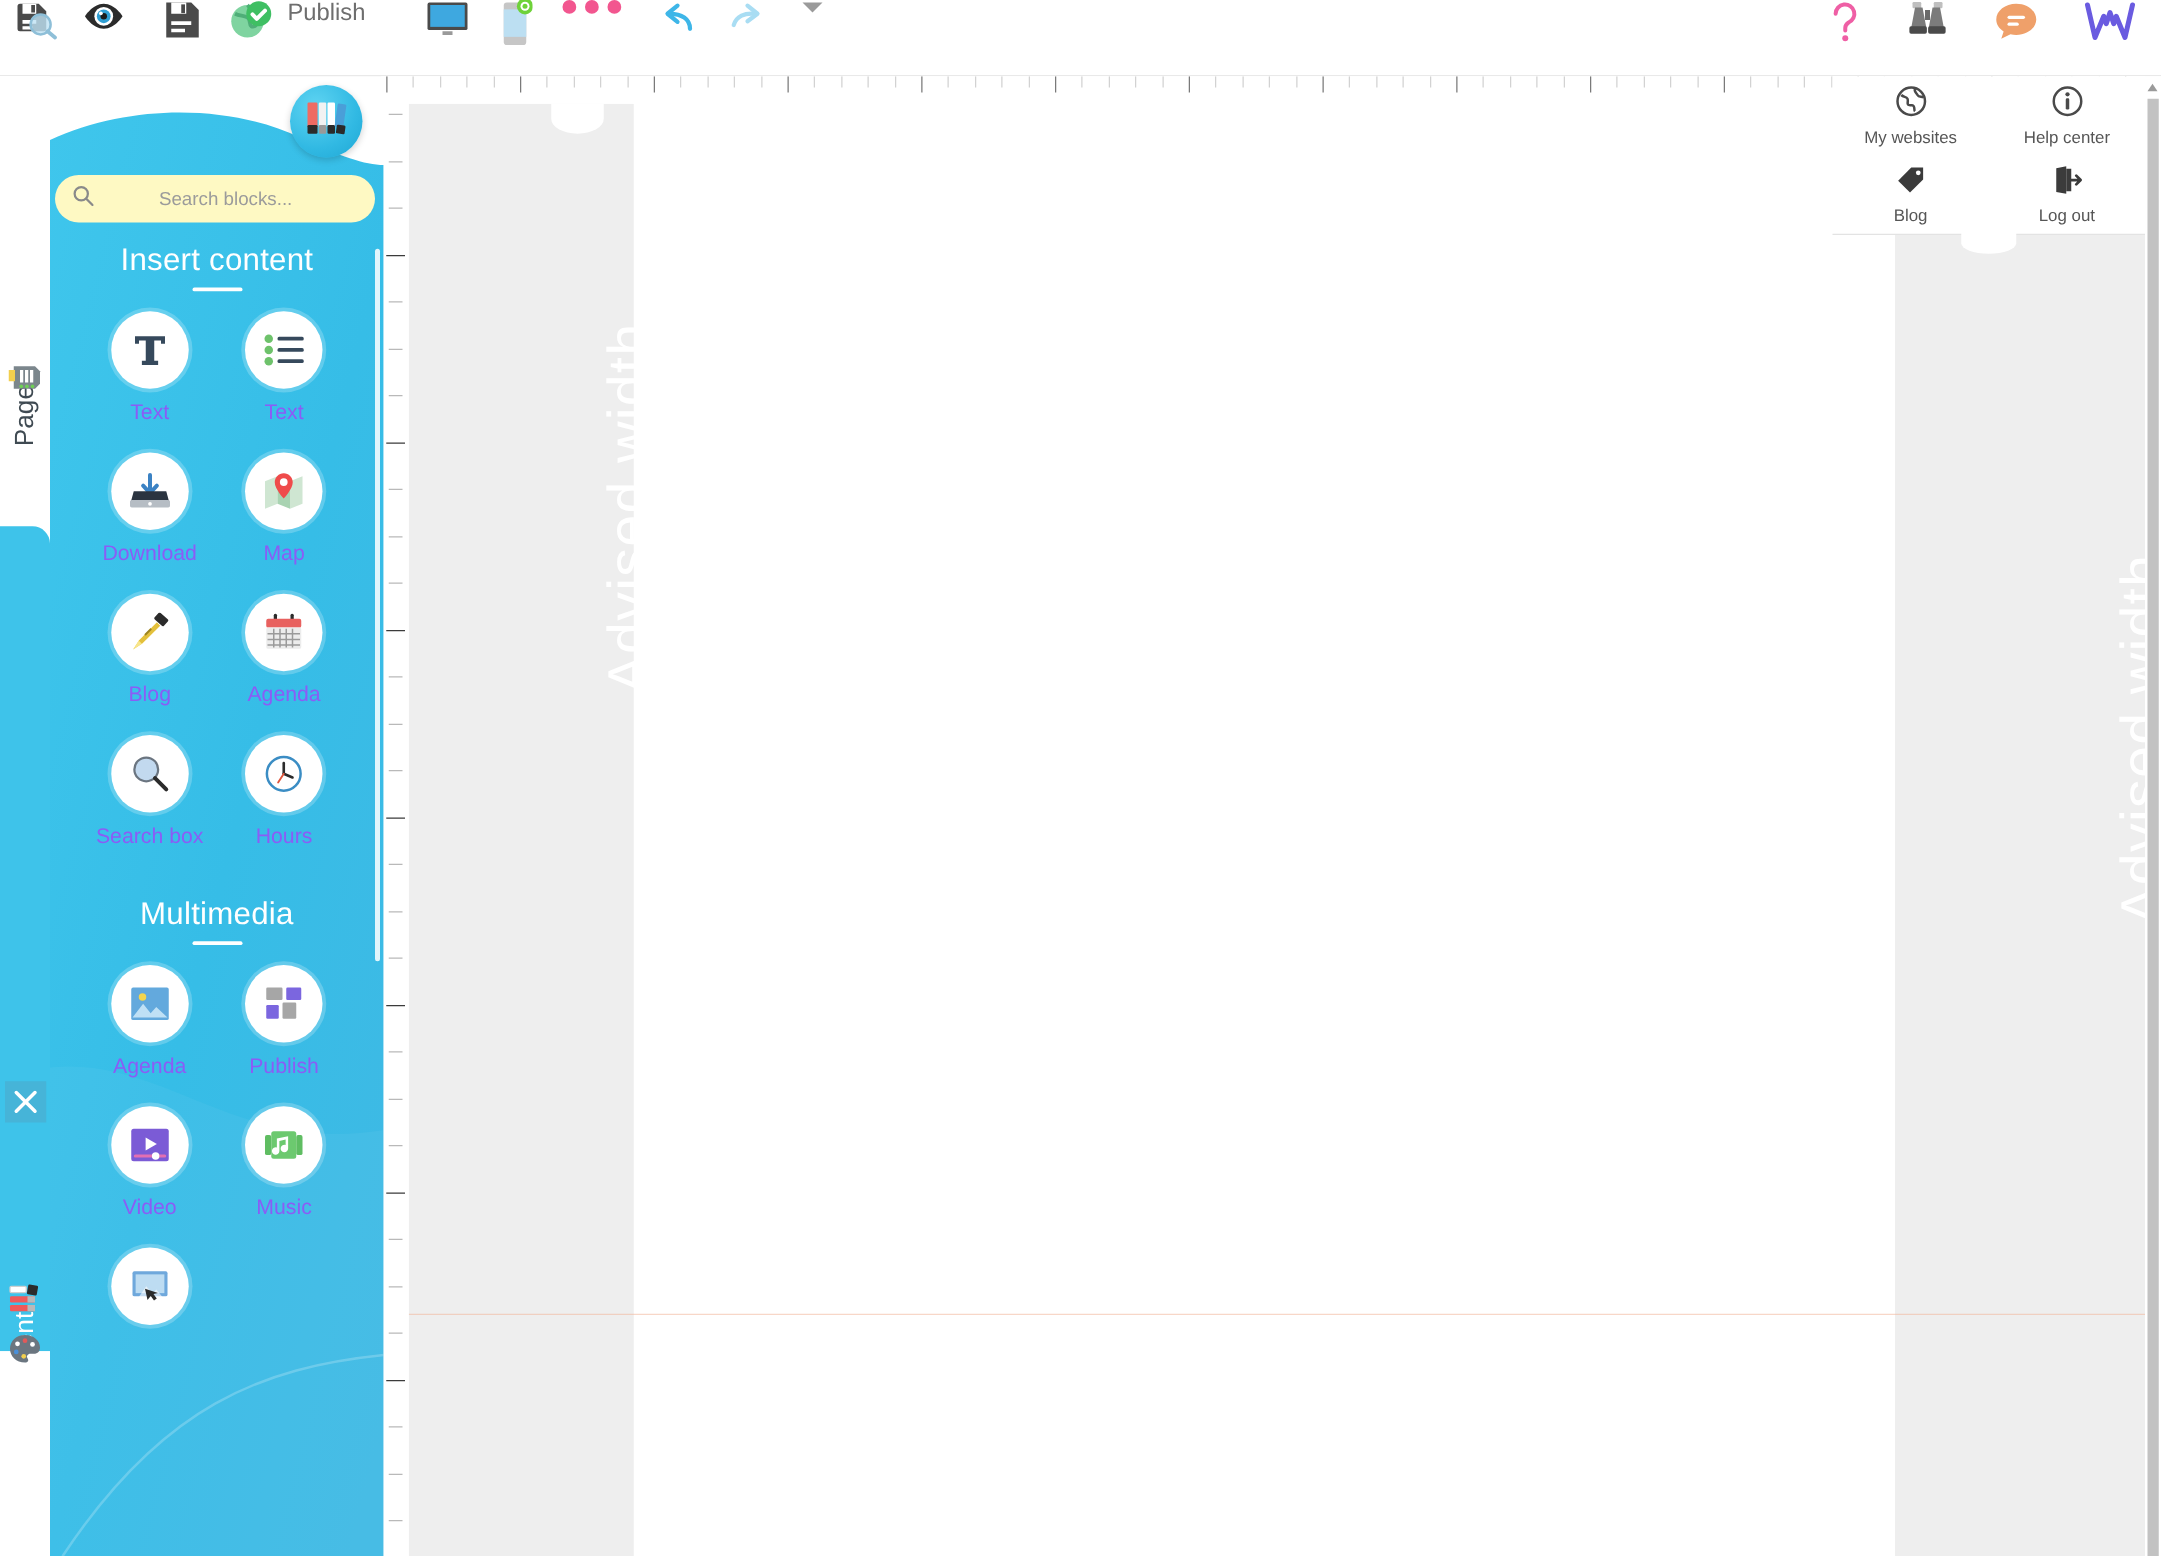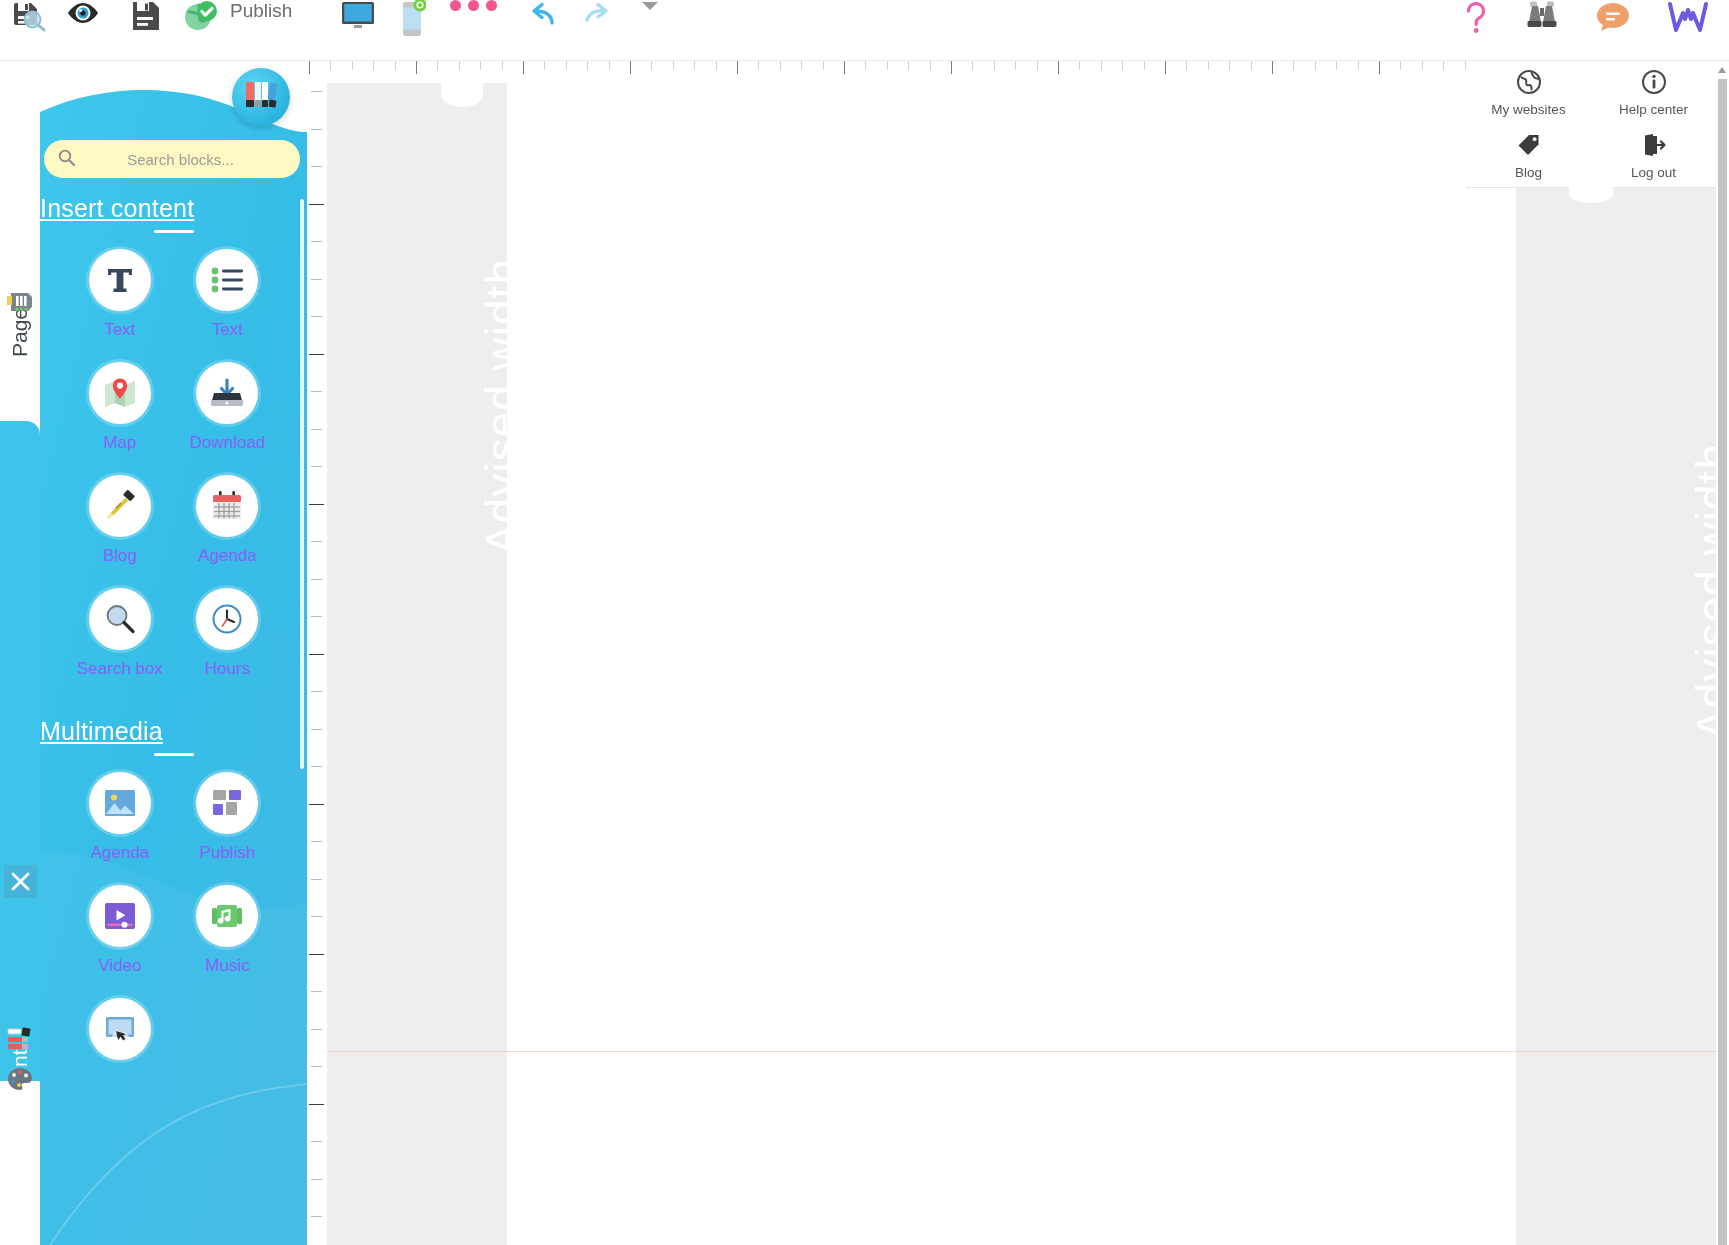--- a/index.html
+++ b/index.html
@@ -149,22 +149,22 @@
     display:flex; align-items:center; padding:0 14px; z-index:5;
   }
   #searchbox input {
     border:0; outline:0; background:transparent; width:100%;
     font-size:15px; color:#7d7d7d; text-align:center;
     font-family:"Liberation Sans", sans-serif;
   }
   #searchbox input::placeholder { color:#9b9b9b; }
 
   .sec-title {
-    color:#ffffff; font-size:25px; font-weight:400;
-    margin-top:6px; letter-spacing:.2px;text-decoration:underline;
+    text-align:center; color:#ffffff; font-size:25px; font-weight:400;
+    margin-top:6px; letter-spacing:.2px;
   }
   .sec-rule { width:40px; height:3px; background:#ffffff; margin:7px auto 16px; border-radius:2px; }
 
   .grid {
     display:grid; grid-template-columns:1fr 1fr;
     row-gap:22px; padding:0 26px;
   }
   .block { display:flex; flex-direction:column; align-items:center; cursor:pointer; }
   .block .disc {
     width:62px; height:62px; border-radius:50%; background:#ffffff;
@@ -590,42 +590,42 @@
                 <rect x="12" y="3.4" width="21" height="3" rx="1.3" fill="#36495c"></rect>
                 <rect x="12" y="12.4" width="21" height="3" rx="1.3" fill="#36495c"></rect>
                 <rect x="12" y="21.4" width="21" height="3" rx="1.3" fill="#36495c"></rect>
               </svg>
             </div>
             <div class="blabel">Text</div>
           </div>
 
           <div class="block">
             <div class="disc">
+              <svg width="34" height="30" viewBox="0 0 34 30">
+                <path d="M17 2v11" stroke="#3b82c4" stroke-width="3.2" stroke-linecap="round"></path>
+                <path d="M11.5 10.5L17 16.5l5.5-6" fill="none" stroke="#3b82c4" stroke-width="3.2" stroke-linecap="round" stroke-linejoin="round"></path>
+                <path d="M4 15h26l3 11H1z" fill="#2b3440"></path>
+                <rect x="1" y="22" width="32" height="6" rx="1.4" fill="#b6bdc4"></rect>
+                <circle cx="17" cy="25" r="1.5" fill="#ffffff"></circle>
+              </svg>
+            </div>
+            <div class="blabel">Download</div>
+          </div>
+
+          <div class="block">
+            <div class="disc">
               <svg width="34" height="32" viewBox="0 0 34 32">
                 <path d="M2 8l10-4v22L2 30z" fill="#cfe6d2"></path>
                 <path d="M12 4l10 4v22l-10-4z" fill="#a9d3b2"></path>
                 <path d="M22 8l10-4v22l-10 4z" fill="#cfe6d2"></path>
                 <path d="M17 1.5c-4 0-7.2 3.2-7.2 7.2 0 5.4 7.2 13 7.2 13s7.2-7.6 7.2-13c0-4-3.2-7.2-7.2-7.2z" fill="#ef4b4b"></path>
                 <circle cx="17" cy="8.6" r="3.1" fill="#ffffff"></circle>
               </svg>
             </div>
             <div class="blabel">Map</div>
-          </div>
-
-          <div class="block">
-            <div class="disc">
-              <svg width="34" height="30" viewBox="0 0 34 30">
-                <path d="M17 2v11" stroke="#3b82c4" stroke-width="3.2" stroke-linecap="round"></path>
-                <path d="M11.5 10.5L17 16.5l5.5-6" fill="none" stroke="#3b82c4" stroke-width="3.2" stroke-linecap="round" stroke-linejoin="round"></path>
-                <path d="M4 15h26l3 11H1z" fill="#2b3440"></path>
-                <rect x="1" y="22" width="32" height="6" rx="1.4" fill="#b6bdc4"></rect>
-                <circle cx="17" cy="25" r="1.5" fill="#ffffff"></circle>
-              </svg>
-            </div>
-            <div class="blabel">Download</div>
           </div>
 
           <div class="block">
             <div class="disc">
               <svg width="34" height="32" viewBox="0 0 34 32">
                 <rect x="21" y="2" width="10" height="7" rx="1.2" fill="#2b2b2b" transform="rotate(42 26 5.5)"></rect>
                 <path d="M22.5 8L8 22.5l-4.5 7 7-4.5L25 10.5z" fill="#f2d24e"></path>
                 <path d="M22.5 8L25 10.5 10.5 25 8 22.5z" fill="#e3c03c"></path>
                 <path d="M10.5 25L8 22.5l-4.5 7z" fill="#f7e58b"></path>
                 <path d="M13 18l5-5" stroke="#9d8420" stroke-width="1.5"></path>

